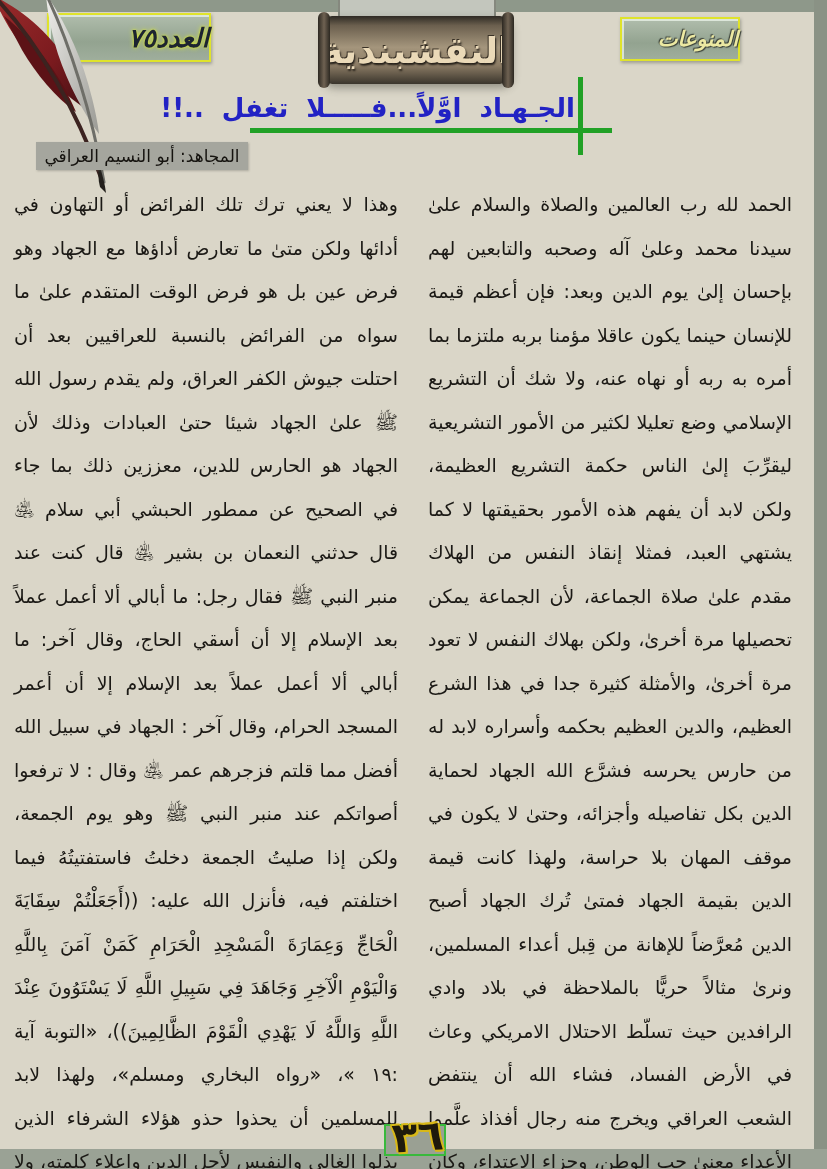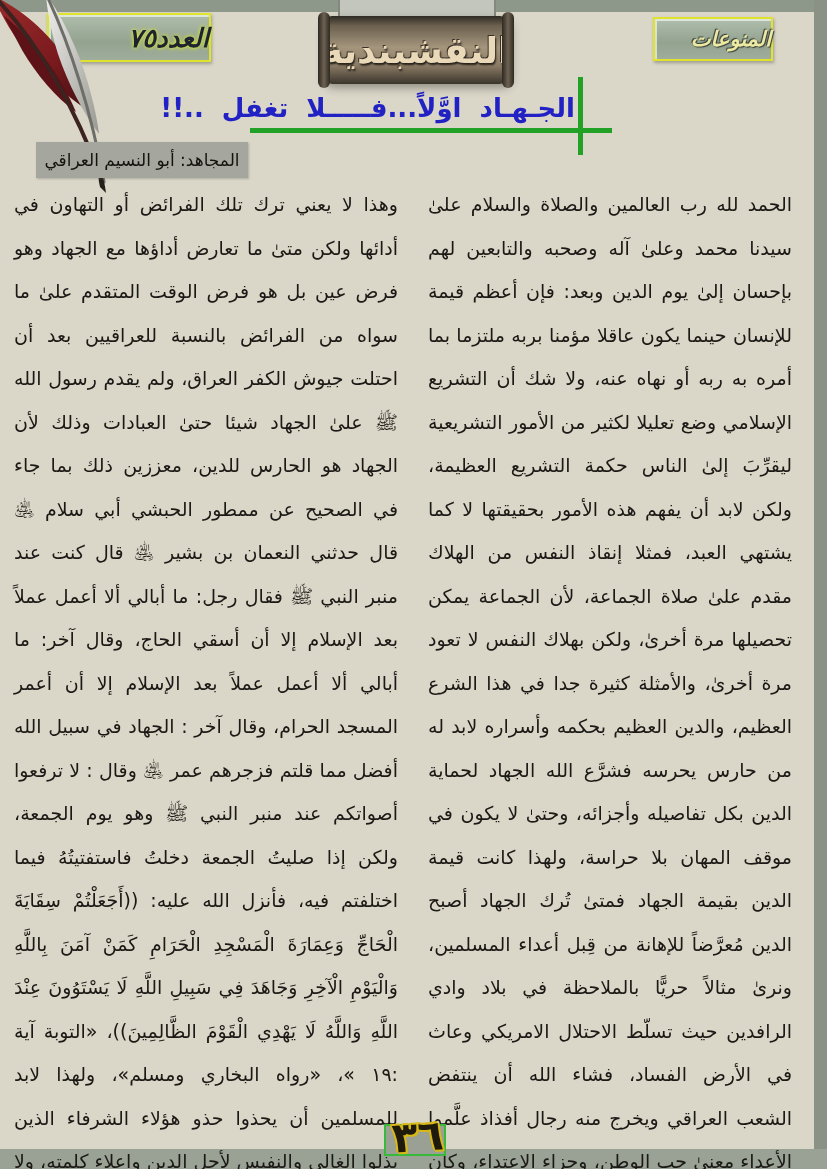--- a/index.html
+++ b/index.html
@@ -37,40 +37,40 @@
   
   .badge {
     position:absolute; border:2px solid var(--badge-border-yellow,#dfe32b);
     background:linear-gradient(180deg,#b0bdac 0%,#93a390 60%,#9fae9c 100%);
     box-shadow:inset 2px 2px 0 rgba(240,248,238,.7), 1px 2px 3px rgba(70,75,65,.4);
     display:flex; align-items:center; justify-content:flex-start; direction:rtl;font-style:italic;
   }
   .badge-issue { left:47px; top:13px; width:160px; height:45px;
     font-size:26px; font-weight:bold; color:#1d2430;
     text-shadow:0 0 5px #d8e83a, 0 0 2px #d8e83a; }
-  .badge-section { left:653px; top:17px; width:116px; height:40px;
+  .badge-section { left:620px; top:17px; width:116px; height:40px;
     font-size:21px; font-weight:bold; color:#ece9a2;
     text-shadow:1px 1px 1px #3a4038, -1px -1px 1px #3a4038; }
 
   
   .quill { position:absolute; left:-10px; top:-6px; width:150px; height:215px; }
 
   
   .title {
     position:absolute; right:252px; top:76px; width:340px;
     direction:rtl; text-align:right; white-space:nowrap;
     font-size:26px; font-weight:bold; color:var(--title-blue,#2222c4);
     word-spacing:9px;
   }
   .gline-v { position:absolute; left:578px; top:77px; width:5px; height:78px; background:var(--accent-green,#21a126); }
   .gline-h { position:absolute; left:250px; top:128px; width:362px; height:5px; background:var(--accent-green,#21a126); }
 
   
   .byline {
-    position:absolute; left:36px; top:142px; width:212px; height:36px;
+    position:absolute; left:36px; top:142px; width:212px; height:28px;
     background:#a5a69e; color:#15130f; font-size:17px;
     display:flex; align-items:center; justify-content:center; direction:rtl;
     box-shadow:1px 1px 2px rgba(90,90,80,.35);
   }
 
   
   .col {
     position:absolute; top:183px; direction:rtl; text-align:justify;
     font-size:19px; line-height:43.5px; color:#1b1915;
   }

